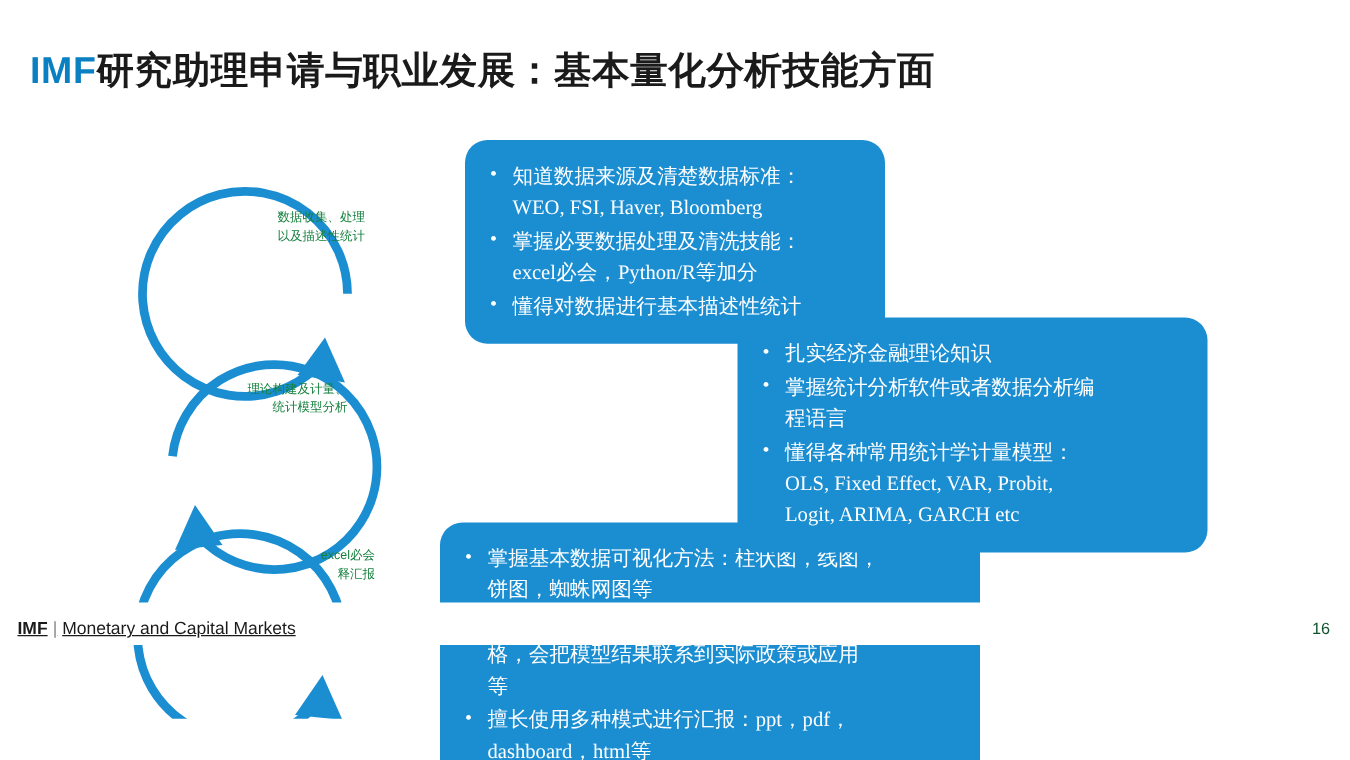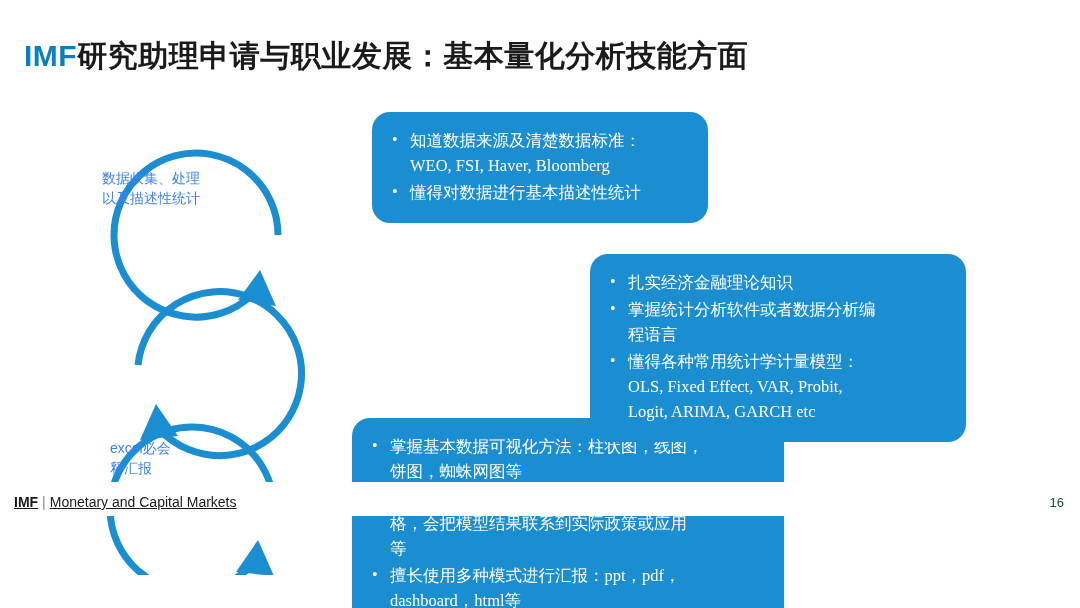--- a/index.html
+++ b/index.html
@@ -30,23 +30,23 @@
   
   .diagram {
     position: absolute;
     left: 60px; top: 120px;
     width: 300px; height: 455px;
   }
   .diagram svg { position: absolute; left: 0; top: 0; }
 
   .node-label {
     position: absolute;
-    text-align: left;
-    color: #3b82f6;
-    font-size: 14px;
+    text-align: right;
+    color: #15803d;
+    font-size: 10px;
     line-height: 1.45;
     white-space: pre-line;
   }
   .node1 { left: 42px; top: 48px;  width: 190px; }
   .node2 { left: 18px; top: 185px; width: 200px; }
   .node3 { left: 50px; top: 318px; width: 190px; }
 
   
   .box {
     position: absolute;
@@ -124,28 +124,32 @@
       <polygon points="96,284 118,316 80,320" fill="#1b8ed2"></polygon>
 
       <g fill="none" stroke="#1b8ed2" stroke-width="7">
         <path d="M 214 385 A 82 82 0 1 0 190 447"></path>
       </g>
       <polygon points="198,420 214,456 176,452" fill="#1b8ed2"></polygon>
     </svg>
 
     <div class="node-label node1">数据收集、处理
 以及描述性统计</div>
+    <div class="node-label node2">理论构建及计量、
+统计模型分析</div>
     <div class="node-label node3">excel必会
 释汇报</div>
   </div>
 
   <div class="box box-top">
     <ul>
       <li>知道数据来源及清楚数据标准：
 WEO, FSI, Haver, Bloomberg</li>
+      <li>掌握必要数据处理及清洗技能：
+excel必会，Python/R等加分</li>
       <li>懂得对数据进行基本描述性统计</li>
     </ul>
   </div>
 
   <div class="box box-middle">
     <ul>
       <li>扎实经济金融理论知识</li>
       <li>掌握统计分析软件或者数据分析编
 程语言</li>
       <li>懂得各种常用统计学计量模型：

